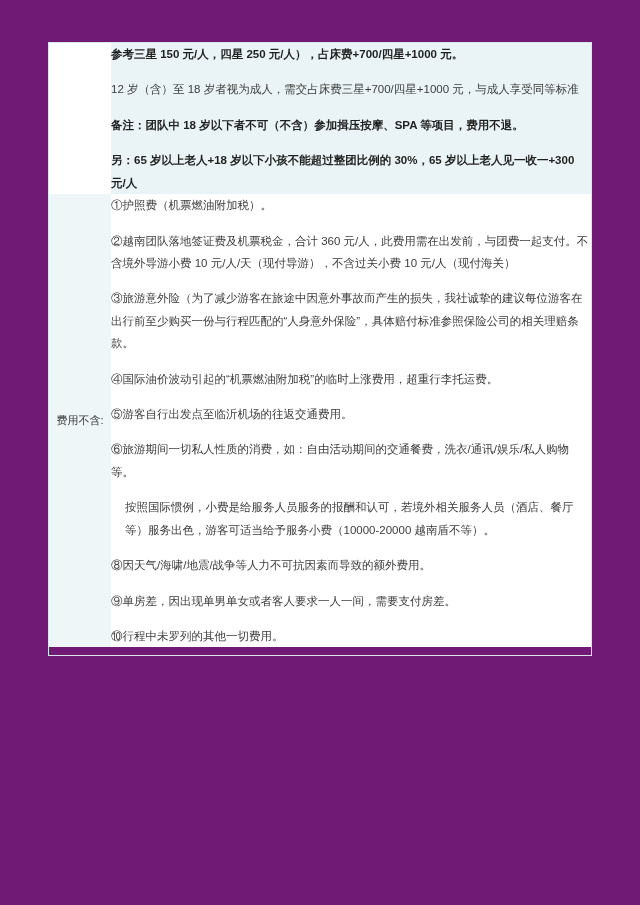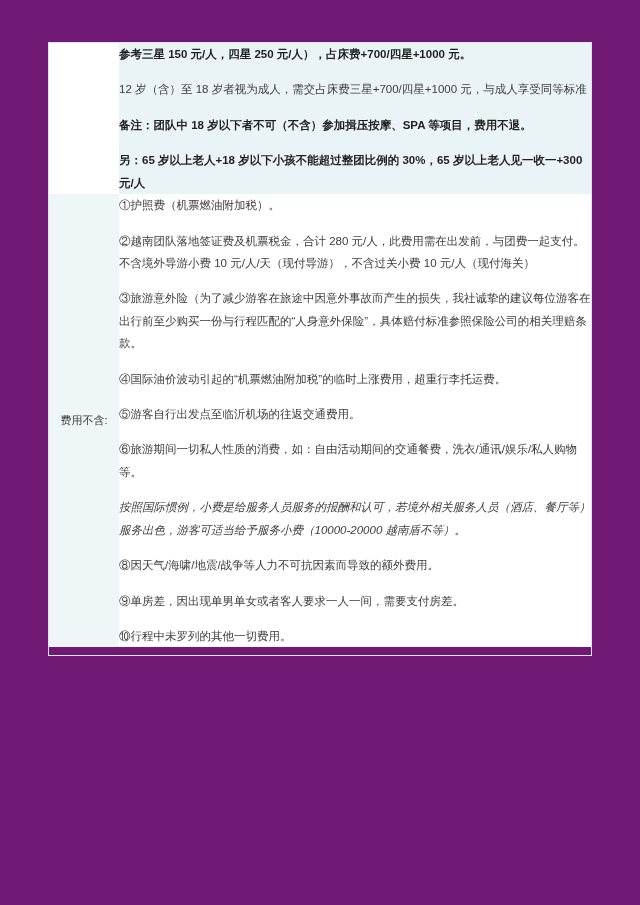--- a/index.html
+++ b/index.html
@@ -23,21 +23,21 @@
   table.doc {
     width: 100%;
     border-collapse: collapse;
     table-layout: fixed;
   }
   table.doc td {
     vertical-align: middle;
     padding: 0;
   }
   .label-cell {
-    width: 70px;
+    width: 62px;
     text-align: center;
     font-size: 11px;
     color: #3a3a3a;
     background: #eef6f8;
     line-height: 1.8;
   }
   .label-cell.plain {
     background: #ffffff;
   }
   .content-cell {
@@ -57,21 +57,21 @@
     color: #3c3c3c;
   }
   p.line:last-child {
     margin-bottom: 0;
   }
   p.bold {
     font-weight: bold;
     color: #1f1f1f;
   }
   .indent {
-    font-style: italic;
+    padding-left: 14px;
   }
   .section-title {
     font-size: 12px;
     font-weight: bold;
     color: #1b5f7a;
     padding: 14px 12px;
     background: #e8f3f6;
     line-height: 1.8;
   }
   .legal-cell {
@@ -104,21 +104,21 @@
           <p class="line">12 岁（含）至 18 岁者视为成人，需交占床费三星+700/四星+1000 元，与成人享受同等标准</p>
           <p class="line bold">备注：团队中 18 岁以下者不可（不含）参加揖压按摩、SPA 等项目，费用不退。</p>
           <p class="line bold">另：65 岁以上老人+18 岁以下小孩不能超过整团比例的 30%，65 岁以上老人见一收一+300 元/人</p>
         </td>
       </tr>
 
       <tr>
         <td class="label-cell">费用不含:</td>
         <td class="content-cell">
           <p class="line">①护照费（机票燃油附加税）。</p>
-          <p class="line">②越南团队落地签证费及机票税金，合计 280 元/人，此费用需在出发前，与团费一起支付。不含境外导游小费 10 元/人/天（现付导游），不含过关小费 10 元/人（现付海关）</p>
+          <p class="line">②越南团队落地签证费及机票税金，合计 360 元/人，此费用需在出发前，与团费一起支付。不含境外导游小费 10 元/人/天（现付导游），不含过关小费 10 元/人（现付海关）</p>
           <p class="line">③旅游意外险（为了减少游客在旅途中因意外事故而产生的损失，我社诚挚的建议每位游客在出行前至少购买一份与行程匹配的“人身意外保险”，具体赔付标准参照保险公司的相关理赔条款。</p>
           <p class="line">④国际油价波动引起的“机票燃油附加税”的临时上涨费用，超重行李托运费。</p>
           <p class="line">⑤游客自行出发点至临沂机场的往返交通费用。</p>
           <p class="line">⑥旅游期间一切私人性质的消费，如：自由活动期间的交通餐费，洗衣/通讯/娱乐/私人购物等。</p>
           <p class="line indent">按照国际惯例，小费是给服务人员服务的报酬和认可，若境外相关服务人员（酒店、餐厅等）服务出色，游客可适当给予服务小费（10000-20000 越南盾不等）。</p>
           <p class="line">⑧因天气/海啸/地震/战争等人力不可抗因素而导致的额外费用。</p>
           <p class="line">⑨单房差，因出现单男单女或者客人要求一人一间，需要支付房差。</p>
           <p class="line">⑩行程中未罗列的其他一切费用。</p>
         </td>
       </tr>

